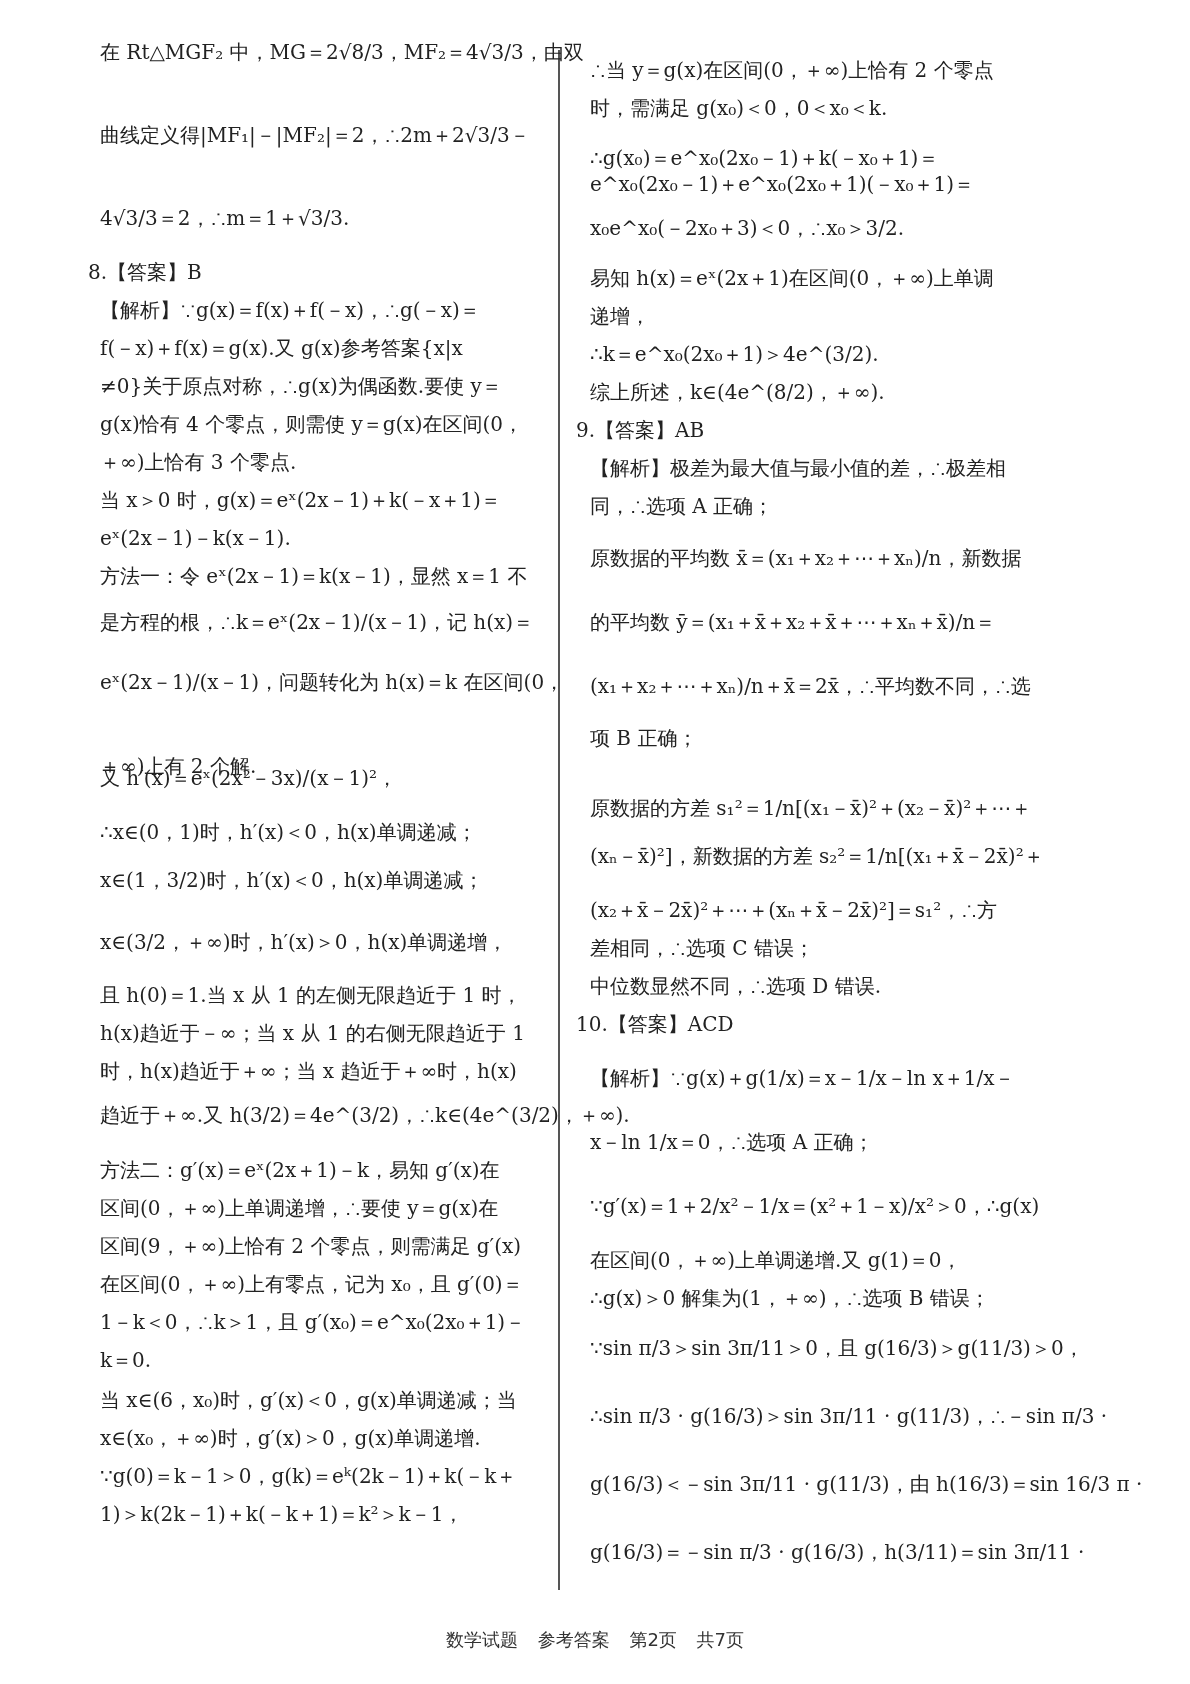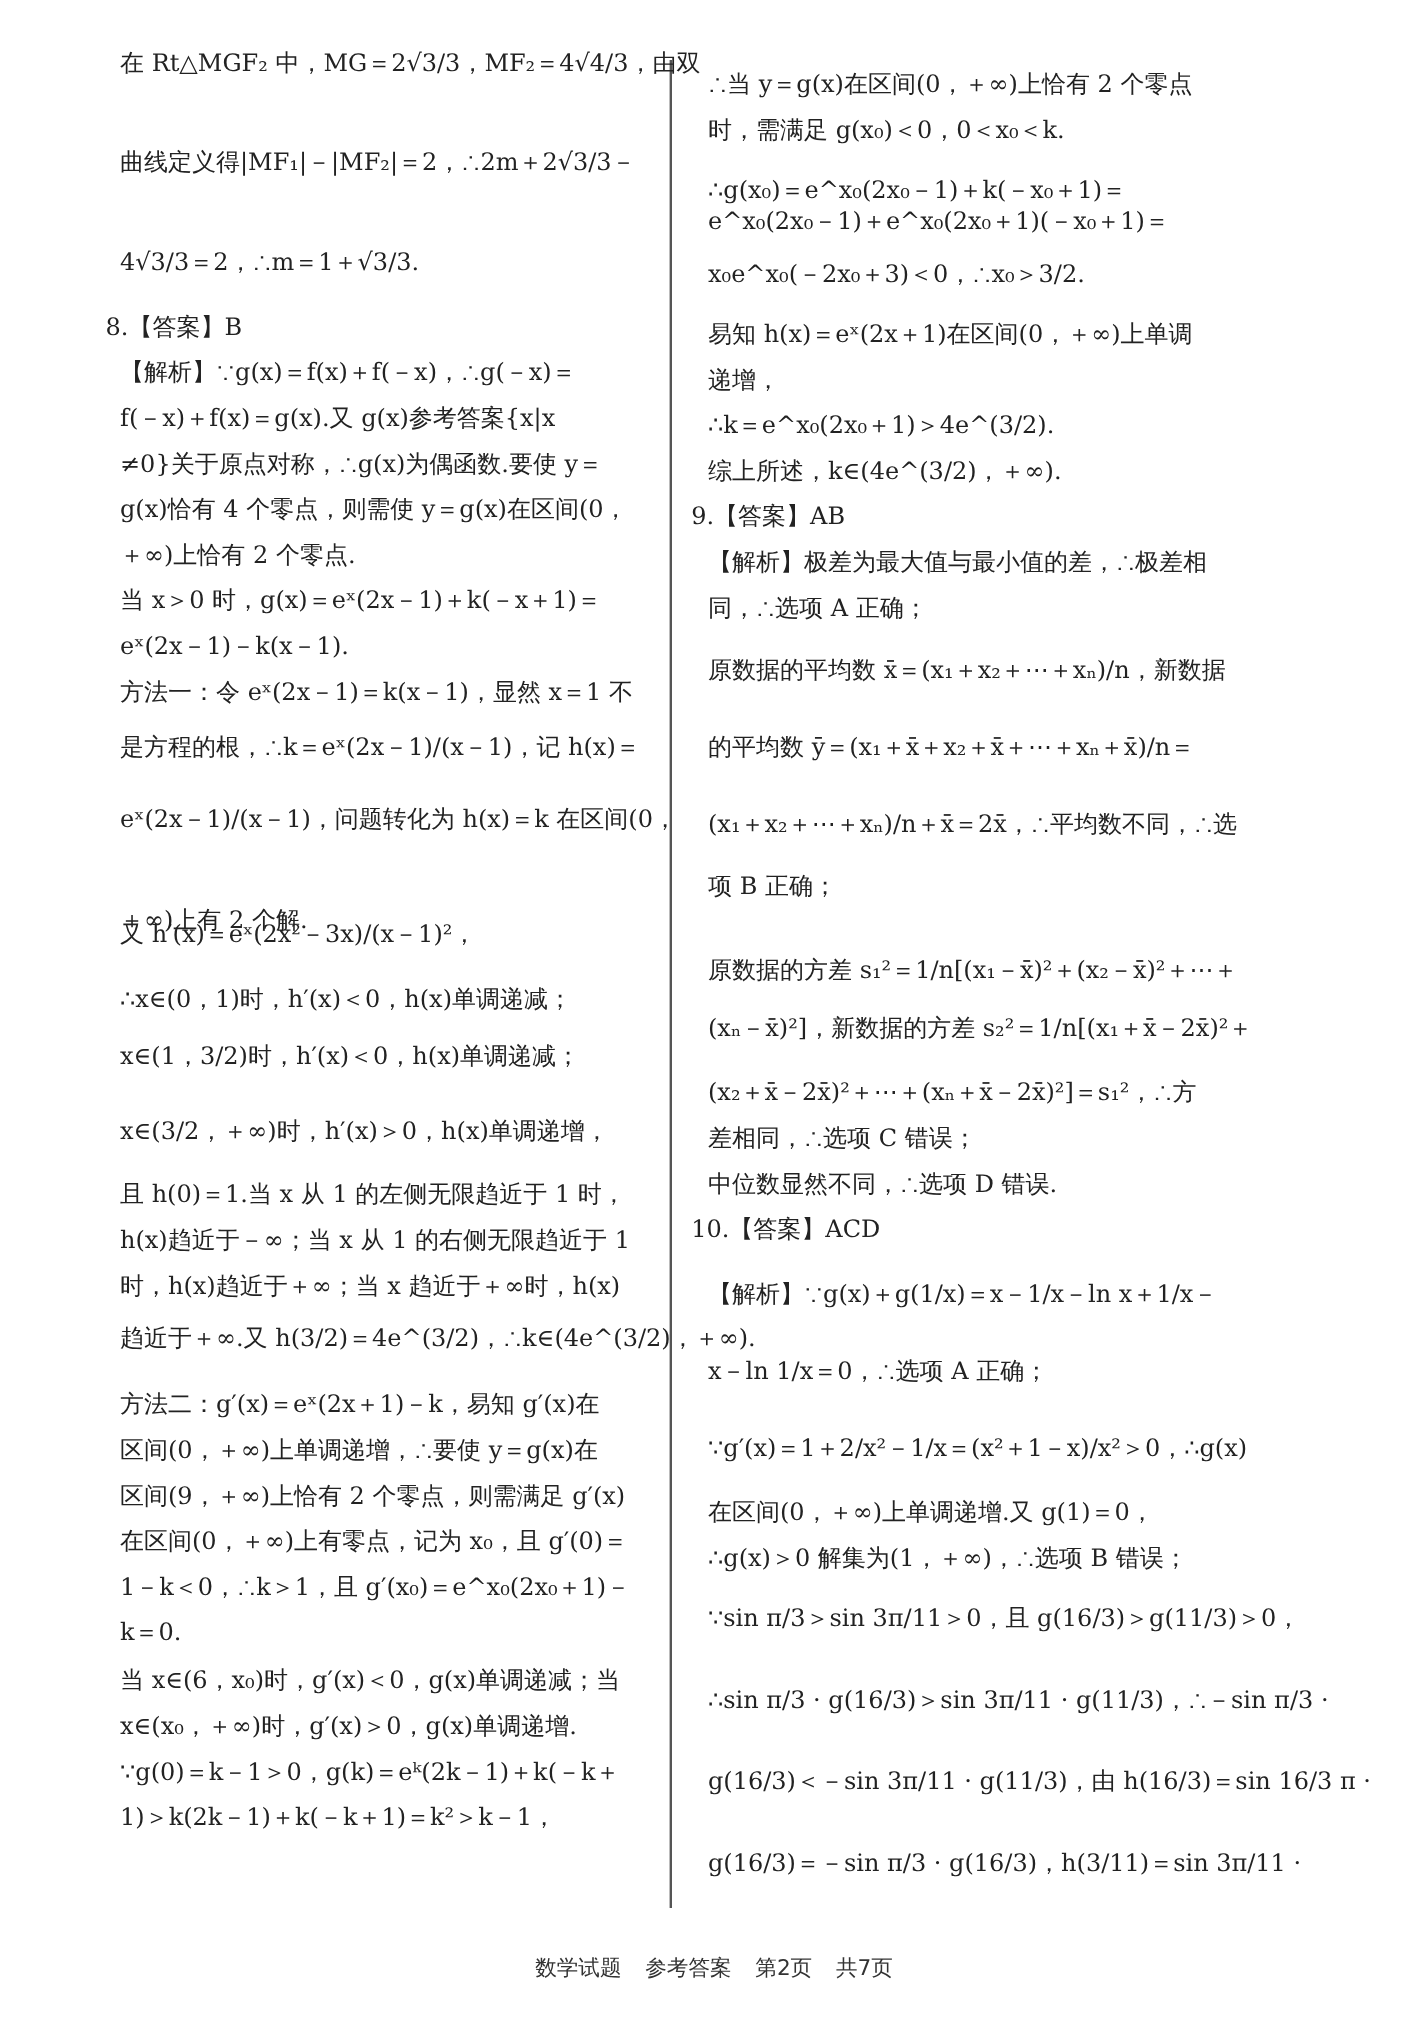--- a/index.html
+++ b/index.html
@@ -12,29 +12,29 @@
   .ln { position:absolute; left:0; white-space:nowrap; }
   .footer { position:absolute; top:1628px; left:0; width:1190px; text-align:center; font-size:18px;
             font-family:"DejaVu Sans","Liberation Sans",sans-serif; color:#333; word-spacing:14px; }
 </style>
 </head>
 <body>
 
 <div class="divider"></div>
 
 <div class="col col-left">
-  <div class="ln" style="top:2px">在 Rt△MGF₂ 中，MG＝2√3/3，MF₂＝4√4/3，由双</div>
+  <div class="ln" style="top:2px">在 Rt△MGF₂ 中，MG＝2√8/3，MF₂＝4√3/3，由双</div>
   <div class="ln" style="top:85px">曲线定义得|MF₁|－|MF₂|＝2，∴2m＋2√3/3－</div>
   <div class="ln" style="top:168px">4√3/3＝2，∴m＝1＋√3/3.</div>
   <div class="ln" style="top:222px;left:-12px">8.【答案】B</div>
   <div class="ln" style="top:260px">【解析】∵g(x)＝f(x)＋f(－x)，∴g(－x)＝</div>
   <div class="ln" style="top:298px">f(－x)＋f(x)＝g(x).又 g(x)参考答案{x|x</div>
   <div class="ln" style="top:336px">≠0}关于原点对称，∴g(x)为偶函数.要使 y＝</div>
   <div class="ln" style="top:374px">g(x)恰有 4 个零点，则需使 y＝g(x)在区间(0，</div>
-  <div class="ln" style="top:412px">＋∞)上恰有 2 个零点.</div>
+  <div class="ln" style="top:412px">＋∞)上恰有 3 个零点.</div>
   <div class="ln" style="top:450px">当 x＞0 时，g(x)＝eˣ(2x－1)＋k(－x＋1)＝</div>
   <div class="ln" style="top:488px">eˣ(2x－1)－k(x－1).</div>
   <div class="ln" style="top:526px">方法一：令 eˣ(2x－1)＝k(x－1)，显然 x＝1 不</div>
   <div class="ln" style="top:572px">是方程的根，∴k＝eˣ(2x－1)/(x－1)，记 h(x)＝</div>
   <div class="ln" style="top:632px">eˣ(2x－1)/(x－1)，问题转化为 h(x)＝k 在区间(0，</div>
   <div class="ln" style="top:716px">＋∞)上有 2 个解.</div>
   <div class="ln" style="top:728px">又 h′(x)＝eˣ(2x²－3x)/(x－1)²，</div>
   <div class="ln" style="top:782px">∴x∈(0，1)时，h′(x)＜0，h(x)单调递减；</div>
   <div class="ln" style="top:830px">x∈(1，3/2)时，h′(x)＜0，h(x)单调递减；</div>
   <div class="ln" style="top:892px">x∈(3/2，＋∞)时，h′(x)＞0，h(x)单调递增，</div>
@@ -56,21 +56,21 @@
 
 <div class="col col-right">
   <div class="ln" style="top:20px">∴当 y＝g(x)在区间(0，＋∞)上恰有 2 个零点</div>
   <div class="ln" style="top:58px">时，需满足 g(x₀)＜0，0＜x₀＜k.</div>
   <div class="ln" style="top:108px">∴g(x₀)＝e^x₀(2x₀－1)＋k(－x₀＋1)＝</div>
   <div class="ln" style="top:134px">e^x₀(2x₀－1)＋e^x₀(2x₀＋1)(－x₀＋1)＝</div>
   <div class="ln" style="top:178px">x₀e^x₀(－2x₀＋3)＜0，∴x₀＞3/2.</div>
   <div class="ln" style="top:228px">易知 h(x)＝eˣ(2x＋1)在区间(0，＋∞)上单调</div>
   <div class="ln" style="top:266px">递增，</div>
   <div class="ln" style="top:304px">∴k＝e^x₀(2x₀＋1)＞4e^(3/2).</div>
-  <div class="ln" style="top:342px">综上所述，k∈(4e^(3/2)，＋∞).</div>
+  <div class="ln" style="top:342px">综上所述，k∈(4e^(8/2)，＋∞).</div>
   <div class="ln" style="top:380px;left:-14px">9.【答案】AB</div>
   <div class="ln" style="top:418px">【解析】极差为最大值与最小值的差，∴极差相</div>
   <div class="ln" style="top:456px">同，∴选项 A 正确；</div>
   <div class="ln" style="top:508px">原数据的平均数 x̄＝(x₁＋x₂＋⋯＋xₙ)/n，新数据</div>
   <div class="ln" style="top:572px">的平均数 ȳ＝(x₁＋x̄＋x₂＋x̄＋⋯＋xₙ＋x̄)/n＝</div>
   <div class="ln" style="top:636px">(x₁＋x₂＋⋯＋xₙ)/n＋x̄＝2x̄，∴平均数不同，∴选</div>
   <div class="ln" style="top:688px">项 B 正确；</div>
   <div class="ln" style="top:758px">原数据的方差 s₁²＝1/n[(x₁－x̄)²＋(x₂－x̄)²＋⋯＋</div>
   <div class="ln" style="top:806px">(xₙ－x̄)²]，新数据的方差 s₂²＝1/n[(x₁＋x̄－2x̄)²＋</div>
   <div class="ln" style="top:860px">(x₂＋x̄－2x̄)²＋⋯＋(xₙ＋x̄－2x̄)²]＝s₁²，∴方</div>

